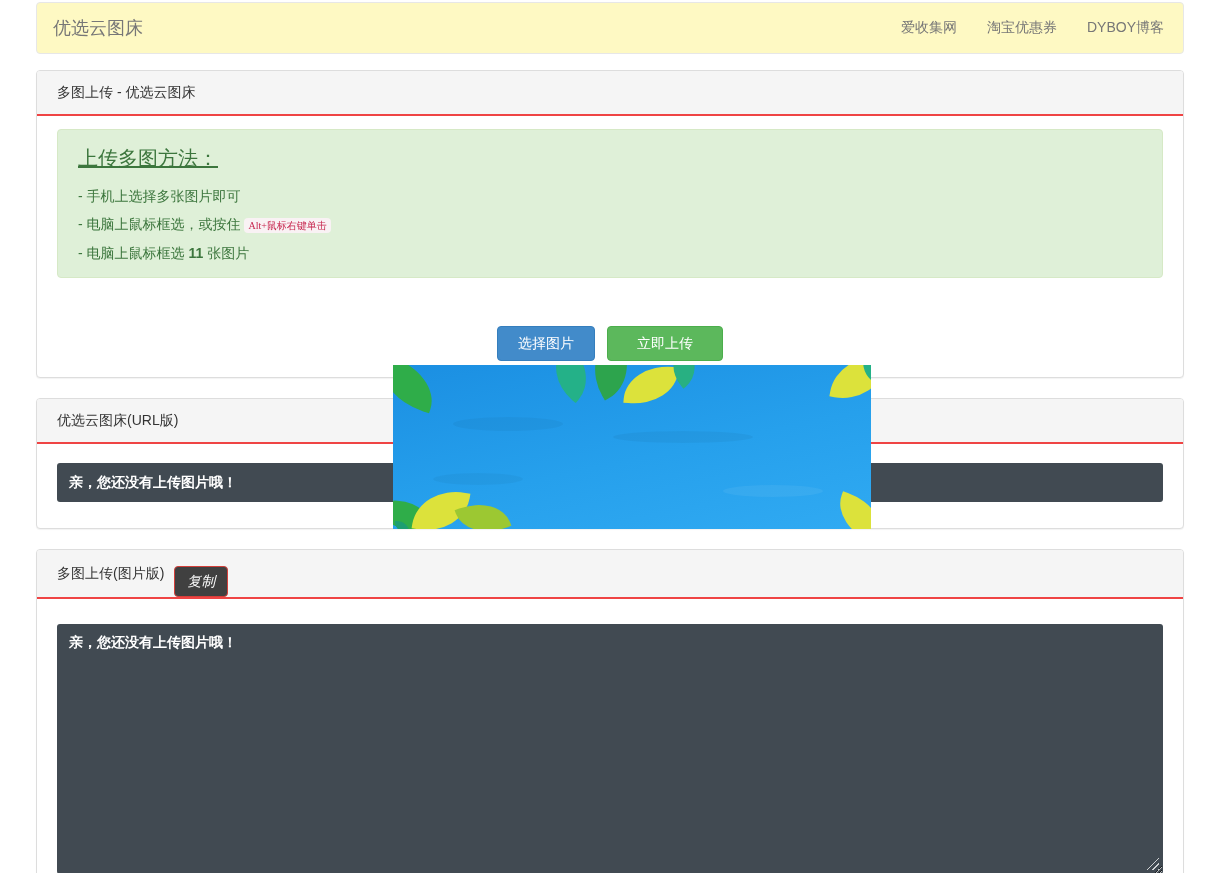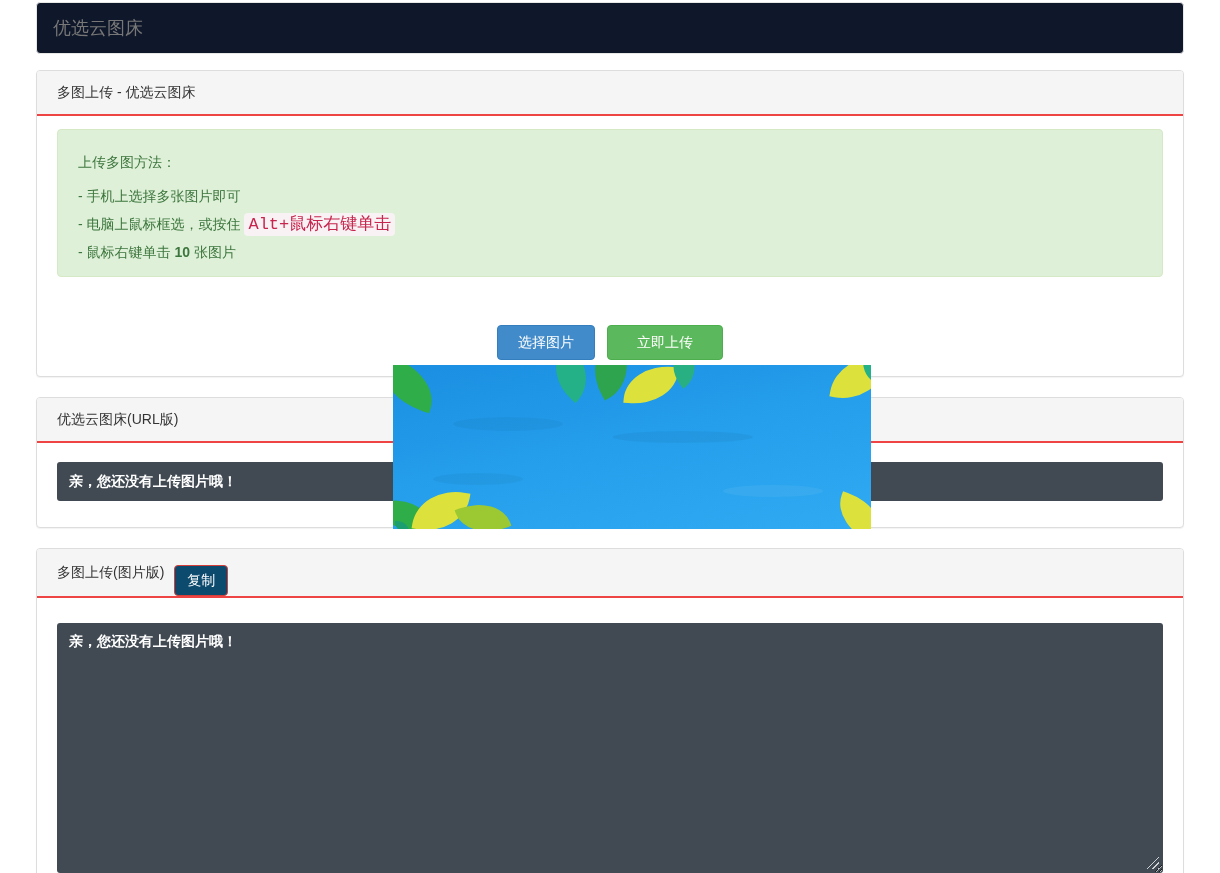--- a/index.html
+++ b/index.html
@@ -8,21 +8,21 @@
     width:1220px; height:873px; overflow:hidden; position:relative;
     background:#fff; color:#333;
     font-family:"Liberation Sans","DejaVu Sans",sans-serif;
     font-size:14px;
   }
   .container { width:1148px; margin:0 auto; }
 
   
   .navbar {
     margin-top:2px; height:52px; margin-bottom:16px;
-    background:#0f172a; border:1px solid #e7e7e7; border-radius:4px;
+    background:#fef9c3; border:1px solid #e7e7e7; border-radius:4px;
     display:flex; align-items:center; justify-content:space-between;
   }
   .brand { font-size:18px; color:#777; padding:0 16px; text-decoration:none; cursor:pointer; }
   .nav-links { display:flex; align-items:center; padding-right:4px; }
   .nav-link { color:#777; font-size:14px; padding:0 15px; text-decoration:none; cursor:pointer; }
 
   
   .panel {
     border:1px solid #ddd; border-radius:4px; background:#fff;
     box-shadow:0 1px 1px rgba(0,0,0,.05); margin-bottom:20px;
@@ -33,39 +33,39 @@
     display:flex; align-items:center; padding:0 20px;
     color:#333; font-size:14px;
   }
   .panel-body { padding:13px 20px 16px; }
 
   
   .alert-success {
     background:#dff0d8; border:1px solid #d6e9c6; border-radius:4px;
     color:#3c763d; padding:15px 20px 8px; margin-bottom:16px;
   }
-  .alert-title { font-size:14px; margin:9px 0 12px; font-weight:normal; }
+  .alert-title { font-size:20px; margin:0 0 12px; font-weight:normal;text-decoration:underline; }
   .alert-line { margin:0 0 3px; line-height:25px; }
   .code {
     background:#f9f2f4; color:#c7254e; border-radius:4px;
-    padding:2px 4px; font-family:Liberation Mono, monospace;
-    font-size:17px;
+    padding:2px 4px; font-family:Liberation Serif, serif;
+    font-size:10px;
   }
   .strong { font-weight:bold; }
 
   
   .btn-row { text-align:center; padding-top:16px; }
   .btn {
     display:inline-block; border-radius:4px; color:#fff; font-size:14px;
     line-height:17px; cursor:pointer; border:1px solid transparent;
     vertical-align:middle; text-align:center;margin-top:16px;
   }
   .btn-primary { background:#428bca; border-color:#357ebd; padding:8px 20px; }
   .btn-success { background:#5cb85c; border-color:#4cae4c; padding:8px 29px; margin-left:8px; }
-  .btn-danger  { background:#0c4a6e; border-color:#d43f3a; padding:6px 12px; margin-left:10px; }
+  .btn-danger  { background:#404040; border-color:#d43f3a; padding:6px 12px; margin-left:10px;font-style:italic; }
 
   
   .panel-body-url { padding:19px 20px 26px; }
   .result-box {
     background:#414a52; color:#fff; font-weight:bold; border-radius:3px;
     padding:10px 12px; line-height:19px; font-size:14px;
   }
   .panel-body-img { padding:25px 20px 22px; position:relative; }
   .result-textarea {
     display:block; width:100%; height:250px; resize:vertical;
@@ -90,37 +90,42 @@
   .leaf { position:absolute; border-radius:0 90% 0 90%; }
   .cloud { position:absolute; border-radius:50%; }
 </style>
 </head>
 <body>
 
 <div class="container">
 
   <div class="navbar">
     <a class="brand">优选云图床</a>
+    <div class="nav-links">
+      <a class="nav-link">爱收集网</a>
+      <a class="nav-link">淘宝优惠券</a>
+      <a class="nav-link">DYBOY博客</a>
+    </div>
   </div>
 
   <div class="panel">
     <div class="panel-heading">
       <span>多图上传 - 优选云图床</span>
     </div>
     <div class="panel-body">
       <div class="alert-success">
         <h4 class="alert-title">上传多图方法：</h4>
         <p class="alert-line">
           <span>- 手机上选择多张图片即可</span>
         </p>
         <p class="alert-line">
           <span>- 电脑上鼠标框选，或按住 </span><span class="code">Alt+鼠标右键单击</span>
         </p>
         <p class="alert-line">
-          <span>- 鼠标右键单击 </span><span class="strong">10</span><span> 张图片</span>
+          <span>- 电脑上鼠标框选 </span><span class="strong">11</span><span> 张图片</span>
         </p>
       </div>
       <div class="btn-row">
         <span class="btn btn-primary">选择图片</span>
         <span class="btn btn-success">立即上传</span>
       </div>
     </div>
   </div>
 
   <div class="panel">

